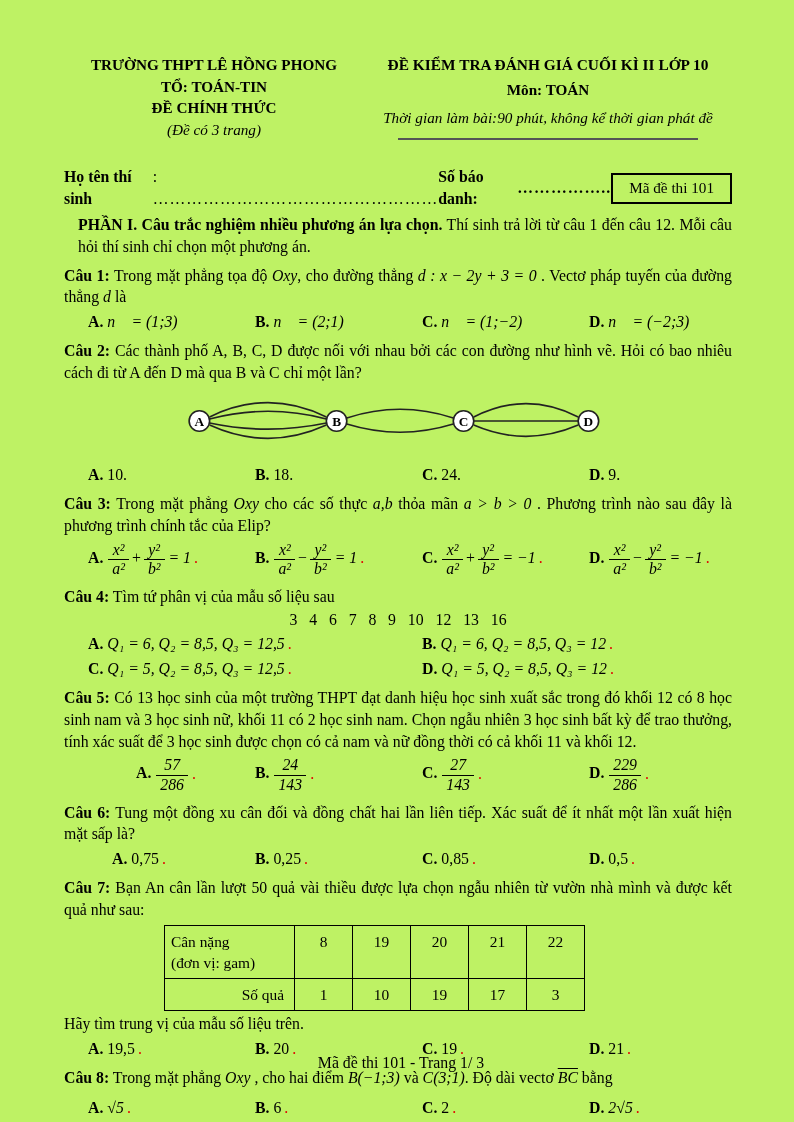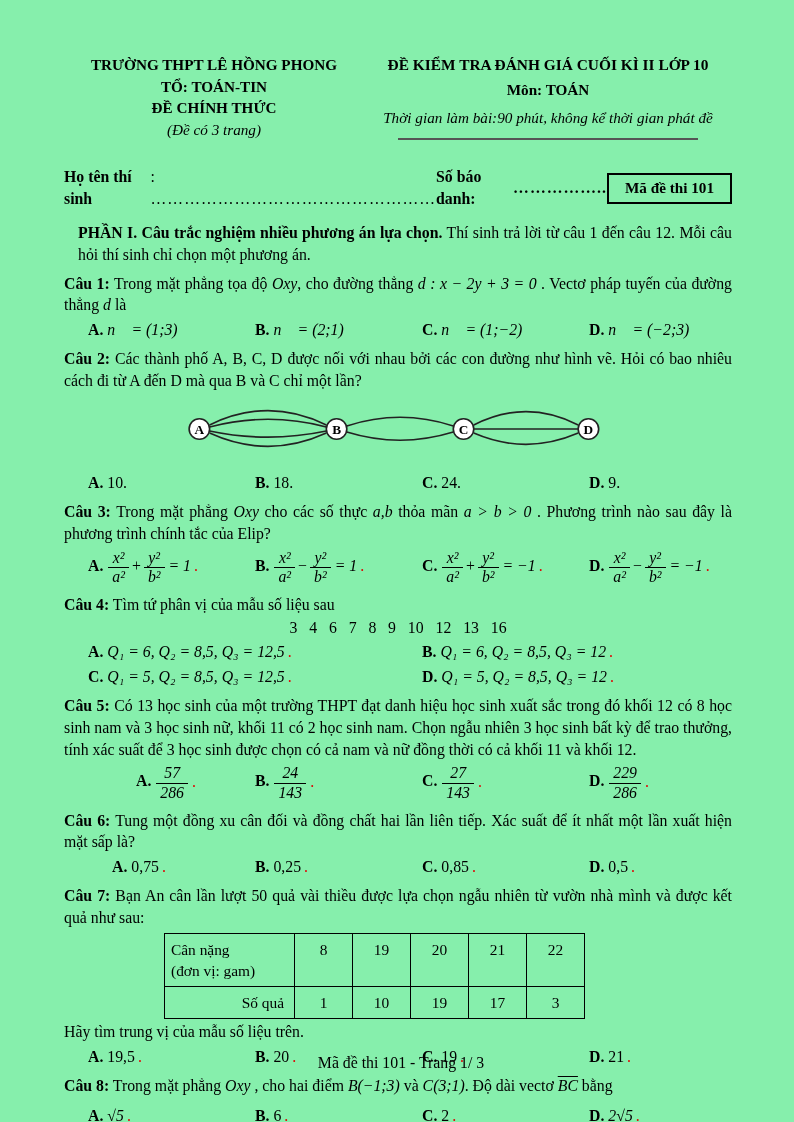--- a/index.html
+++ b/index.html
@@ -1,21 +1,21 @@
 <!DOCTYPE html>
 <html><head>
 <meta charset="utf-8">
 <style>
   * { box-sizing: border-box; }
   html,body { margin:0; padding:0; background:#ffffff; }
   .page {
     position: relative;
     width: 794px; height: 1122px;
     margin: 0 auto;
-    background: #86efac;
+    background: #bef264;
     color: #000;
     font-family: "Liberation Serif", serif;
     font-size: 15.8px;
     line-height: 1.38;
     padding: 54px 62px 40px 64px;
     overflow: hidden;
   }
   .b { font-weight: bold; }
   .m { font-style: italic; }
   .red { color: #e00000; }
@@ -31,27 +31,27 @@
   .hdr-right .dur { font-style: italic; margin-top: 7px; }
   .hdr-rule { width: 300px; margin: 9px auto 0 auto; border-top: 2px solid #555; height: 0; }
 
   
   .student { display: flex; align-items: center; margin-top: 26px; }
   .student .fill { letter-spacing: 1px; }
   .code-box {
     margin-left: auto;
     border: 2px solid #000;
     padding: 3px 16px;
-    font-weight: bold;
+    font-weight: normal;
     font-size: 15.2px;
     white-space: nowrap;
   }
 
   
-  .part { margin-top: 12px; text-align: justify; padding-left: 14px; text-indent: 0; }
+  .part { margin-top: 4px; text-align: justify; padding-left: 14px; text-indent: 0; }
 
   
   .q { margin-top: 7px; text-align: justify; }
   .opts { display: flex; margin: 3px 0 2px 0; }
   .o { width: 25%; padding-left: 24px; white-space: nowrap; }
   .o2 { width: 50%; padding-left: 24px; white-space: nowrap; }
   .pad-wide { padding-left: 72px; }
   .pad-mid  { padding-left: 48px; }
 
   

